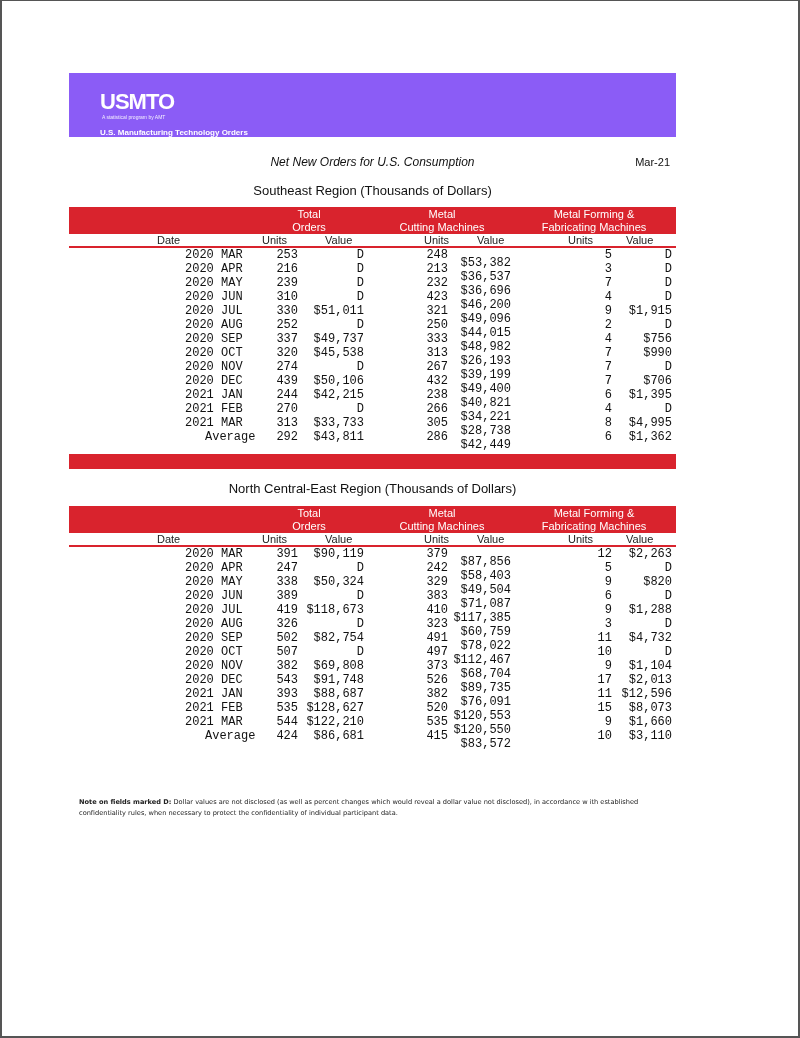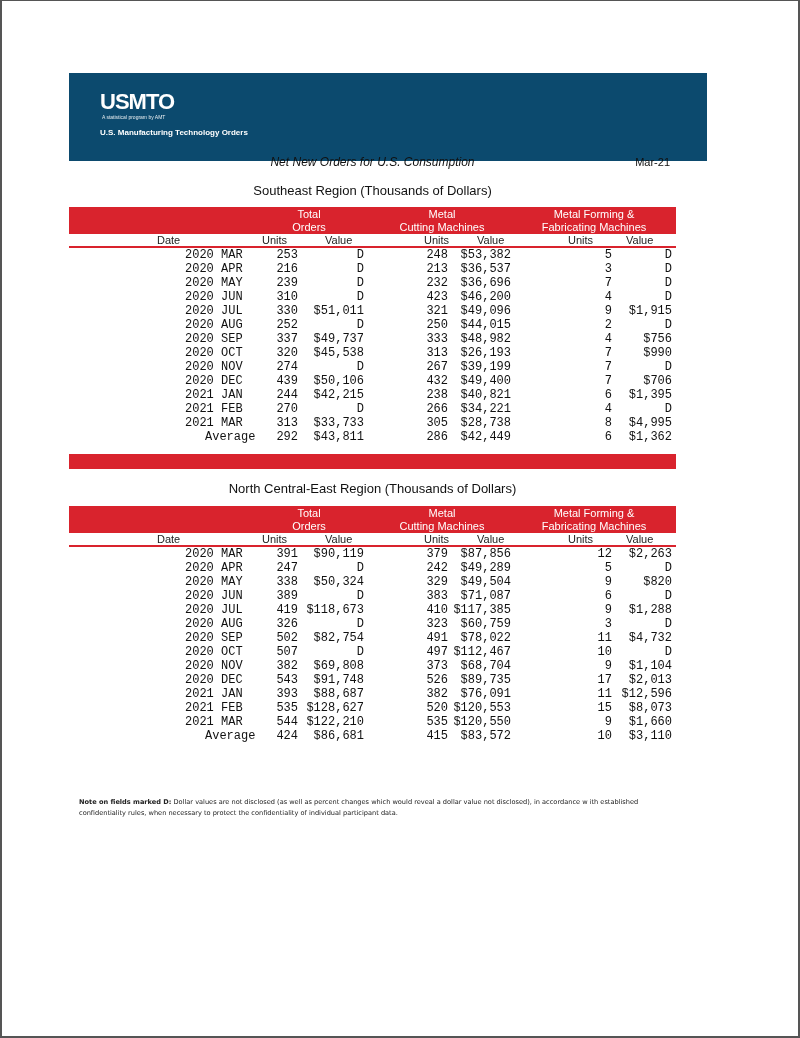--- a/index.html
+++ b/index.html
@@ -9,23 +9,22 @@
     font-family: "Liberation Sans", sans-serif;
     color: #111;
     position: relative;
     box-sizing: border-box;
     border-left: 2px solid #555;
     border-right: 2px solid #555;
     border-top: 1px solid #555;
     border-bottom: 2px solid #555;
   }
   .banner {
-    position: absolute; left: 67px; top: 72px; width: 607px; height: 88px;
-    background: #0c4a6e;
-    padding-left: 31px;
+    position: absolute; left: 67px; top: 72px; width: 607px; height: 64px;
+    background: #8b5cf6;
   }
   .logo {
     position: absolute; left: 31px; top: 18px; color: #fff;
   }
   .logo-mark {
     font-family: "Liberation Sans", sans-serif; font-weight: bold;
     font-size: 22px; letter-spacing: -1px; line-height: 22px;
   }
   .logo-tag { font-size: 5px; margin-top: 1px; margin-left: 2px; opacity: 0.9; }
   .logo-sub { font-size: 8px; font-weight: bold; margin-top: 8px; }
@@ -54,21 +53,21 @@
   }
   .sub-head span { position: absolute; top: 0; color: #222; }
   .rows { position: relative; font-family: Liberation Mono, monospace; font-size: 12px; }
   .row { position: relative; height: 14px; line-height: 14px; }
   .row span { position: absolute; top: 0; white-space: nowrap; }
   .c-date { left: 116px; width: 70px; text-align: left; }
   .c-date.avg { left: 136px; }
   .c-tu { right: 378px; text-align: center; }
   .c-tv { right: 312px; text-align: right; }
   .c-mu { right: 228px; text-align: right; }
-  .c-mv { right: 165px; text-align: right; }
+  .c-mv { right: 165px; text-align: right; margin-top: 8px; }
   .c-fu { right: 64px; text-align: right; }
   .c-fv { right: 4px; text-align: right; }
   .divider-bar {
     position: absolute; left: 67px; top: 453px; width: 607px; height: 15px; background: #d9232d;
   }
   .note {
     position: absolute; left: 77px; top: 796px; width: 580px;
     font-family: "DejaVu Sans", sans-serif; font-size: 6.6px; line-height: 11px; color: #222;
   }
   .note b { font-weight: bold; }
@@ -277,21 +276,21 @@
         <span class="c-mu">379</span>
         <span class="c-mv">$87,856</span>
         <span class="c-fu">12</span>
         <span class="c-fv">$2,263</span>
       </div>
       <div class="row">
         <span class="c-date">2020  APR</span>
         <span class="c-tu">247</span>
         <span class="c-tv">D</span>
         <span class="c-mu">242</span>
-        <span class="c-mv">$49,289</span>
+        <span class="c-mv">$58,403</span>
         <span class="c-fu">5</span>
         <span class="c-fv">D</span>
       </div>
       <div class="row">
         <span class="c-date">2020  MAY</span>
         <span class="c-tu">338</span>
         <span class="c-tv">$50,324</span>
         <span class="c-mu">329</span>
         <span class="c-mv">$49,504</span>
         <span class="c-fu">9</span>

